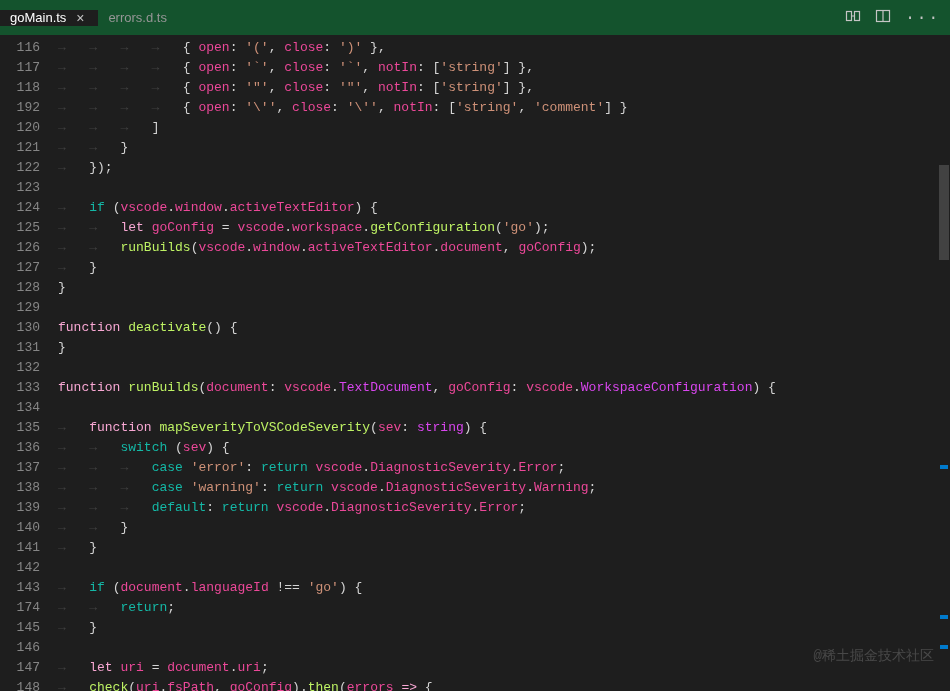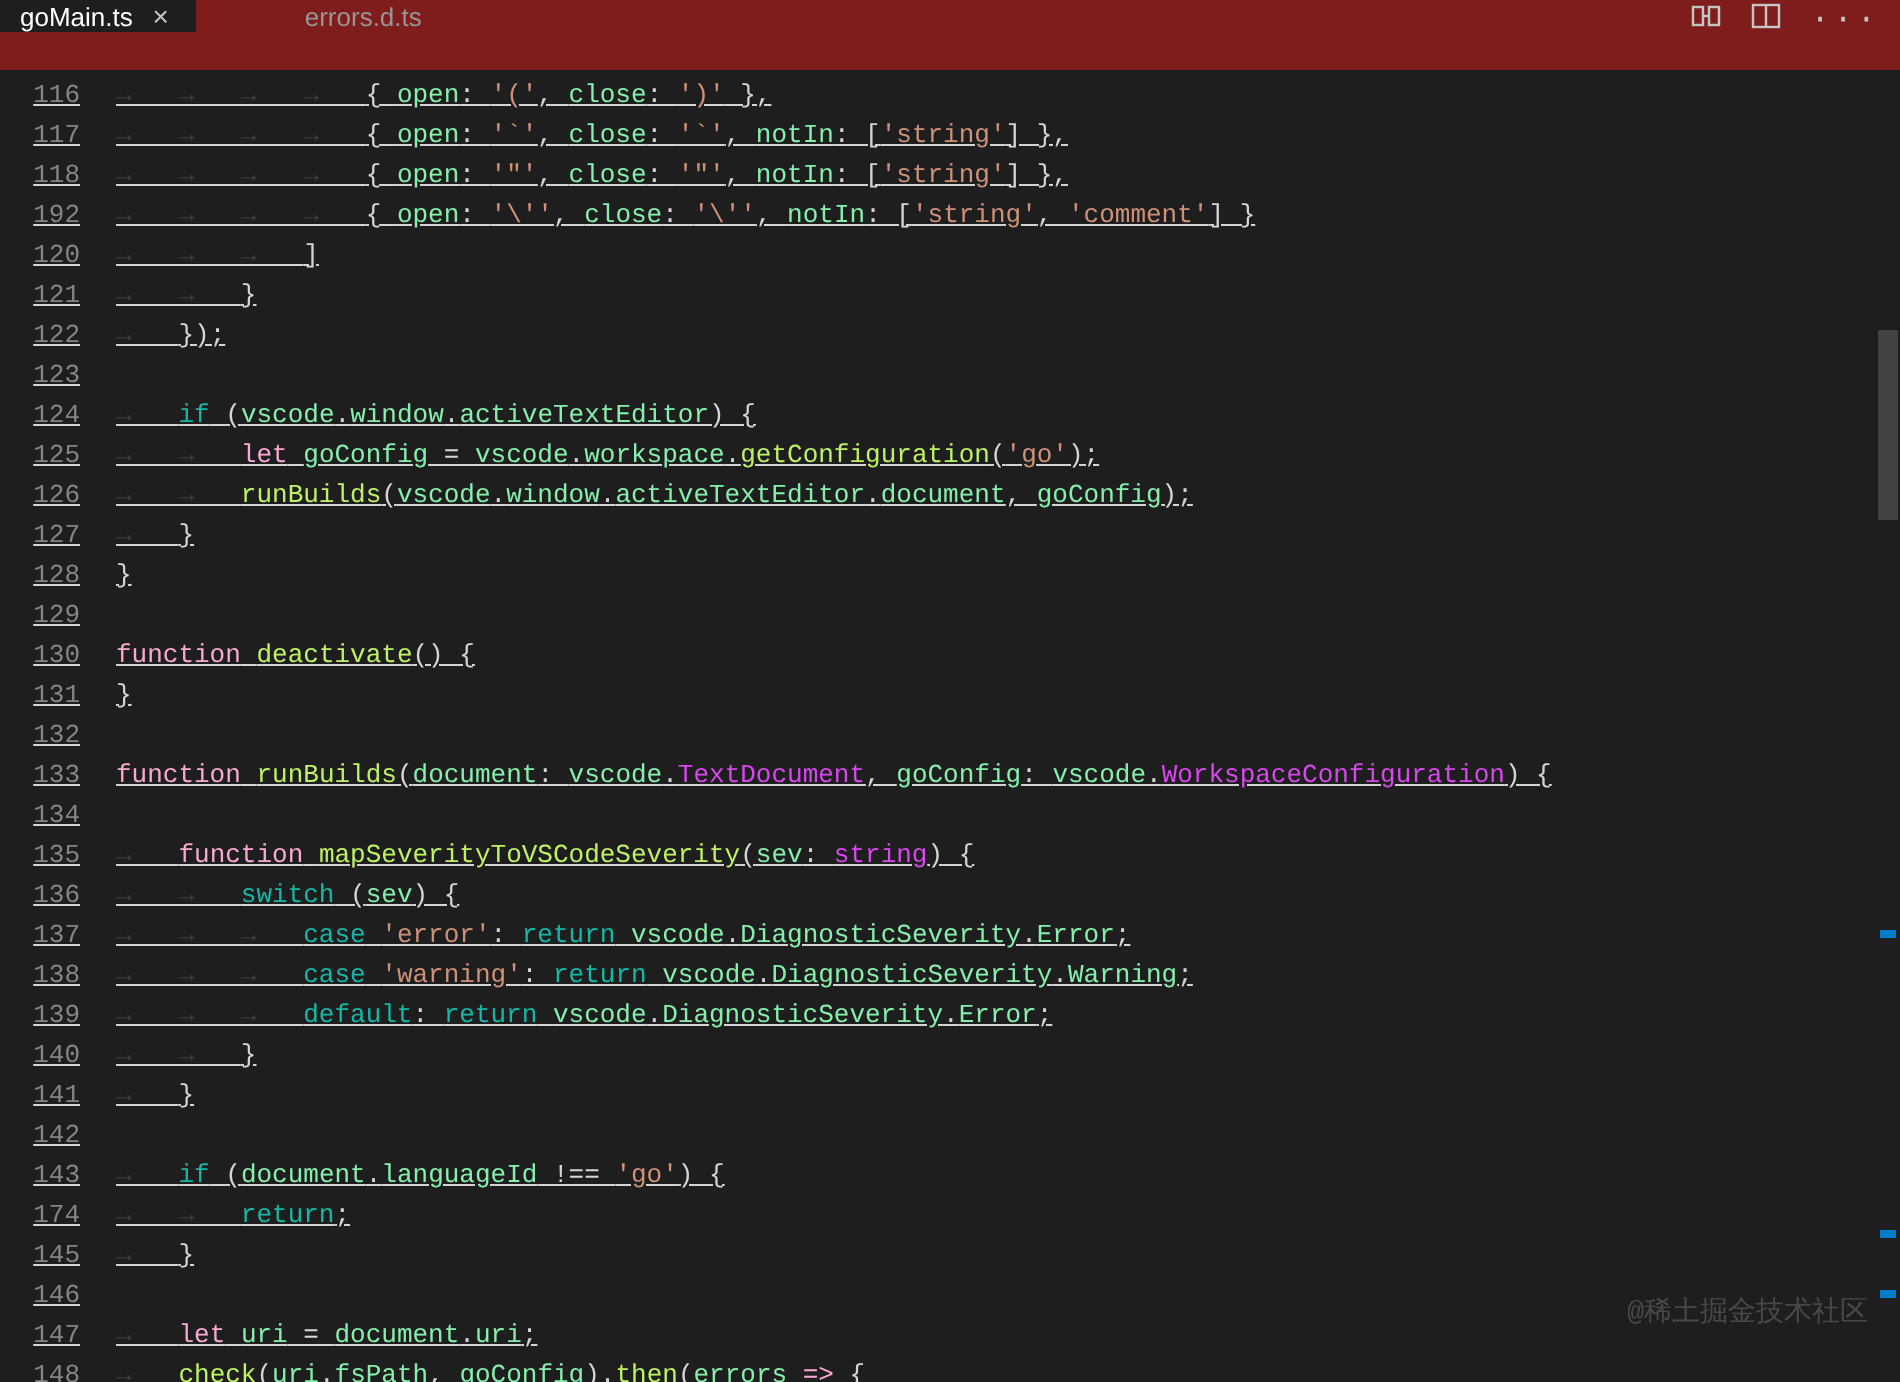--- a/index.html
+++ b/index.html
@@ -8,25 +8,24 @@
     color: #d4d4d4;
     font-family: Menlo, Monaco, "Courier New", monospace;
     font-size: 13px;
     width: 950px;
     height: 691px;
     overflow: hidden;
     position: relative;
   }
   .tabbar {
     height: 35px;
-    background: #7f1d1d;
-    display: flex;
-    align-items: flex-start;
+    background: #14532d;
+    display: flex;
+    align-items: center;
     user-select: none;
-    gap: 44px;
   }
   .tab {
     display: flex;
     align-items: center;
     padding: 0 10px;
     color: #969696;
     font-size: 13px;
     font-family: -apple-system, BlinkMacSystemFont, "Segoe UI", sans-serif;
     position: relative;
     cursor: pointer;
@@ -53,21 +52,20 @@
     align-items: center;
     gap: 14px;
     padding-right: 10px;
     color: #c5c5c5;
   }
   .tab-actions svg { width: 16px; height: 16px; }
   .editor {
     display: flex;
     height: calc(100% - 35px);
     position: relative;
-    text-decoration: underline;
   }
   .gutter {
     width: 58px;
     text-align: right;
     padding-right: 18px;
     color: #858585;
     line-height: 20px;
     padding-top: 3px;
     flex-shrink: 0;
   }
@@ -77,21 +75,21 @@
     line-height: 20px;
     padding-top: 3px;
     white-space: pre;
     overflow: hidden;
   }
   .code .line { height: 20px; }
   .k { color: #f9a8d4; }    
   .kc { color: #14b8a6; }   
   .fn { color: #bef264; }   
   .s { color: #ce9178; }    
-  .v { color: #86efac; }    
+  .v { color: #ec4899; }    
   .t { color: #d946ef; }    
   .p { color: #d4d4d4; }    
   .ws { color: #404040; }   
   .minimap {
     width: 60px;
     background: #1e1e1e;
     position: relative;
     flex-shrink: 0;
   }
   .minimap::after{

